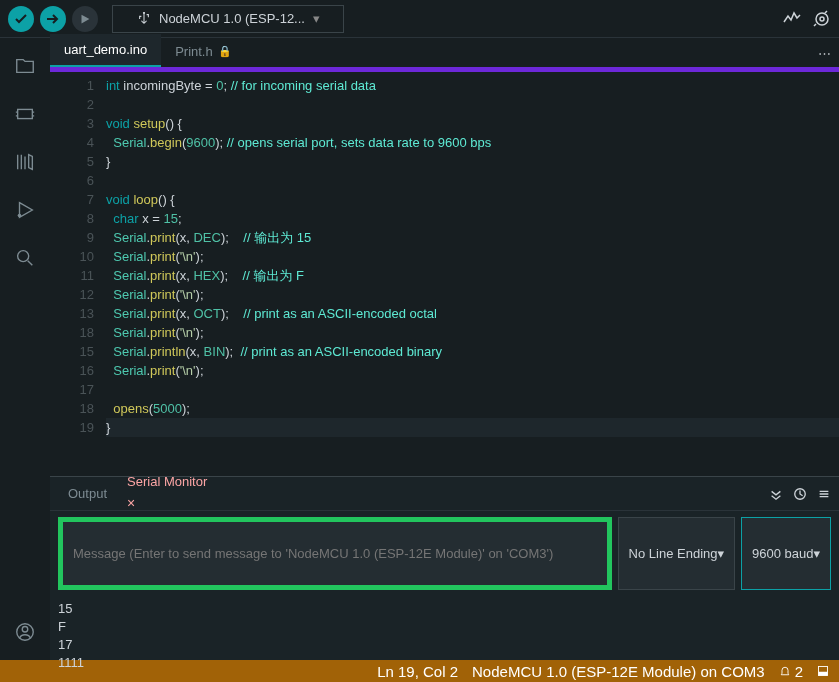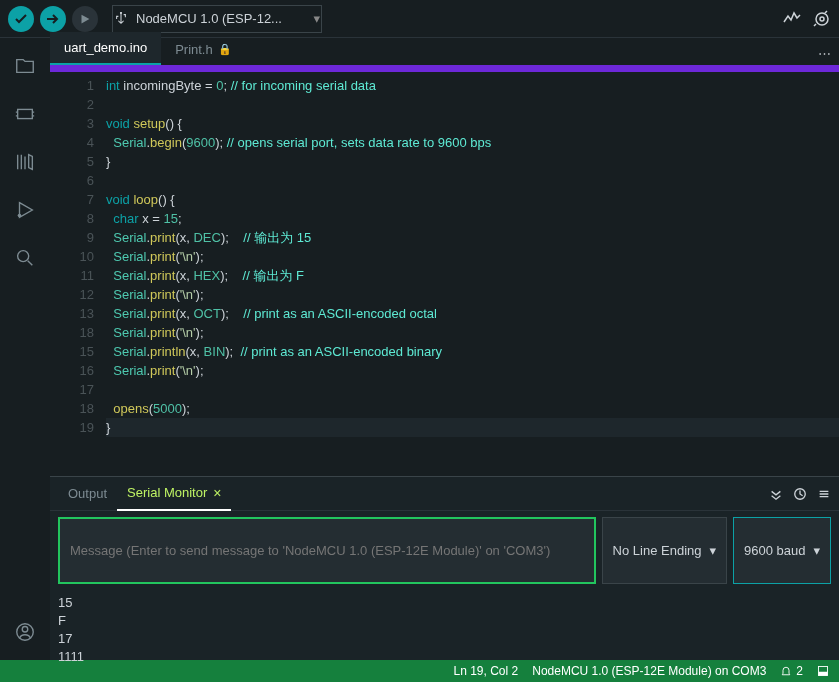--- a/index.html
+++ b/index.html
@@ -1,59 +1,59 @@
 <!DOCTYPE html>
 <html><head>
 <meta charset="utf-8">
 <style>
 * { margin:0; padding:0; box-sizing:border-box; font-family:'Segoe UI',sans-serif; }
 body { background:#171e21; color:#cdd3d8; width:839px; height:682px; overflow:hidden; font-size:13px; }
 .top-bar { display:flex; align-items:center; height:38px; padding:0 8px; gap:6px; background:#171e21; border-bottom:1px solid #2a3339; }
 .icon-btn { width:26px; height:26px; border-radius:50%; display:flex; align-items:center; justify-content:center; cursor:pointer; }
 .icon-btn.teal { background:#0ca1a6; }
 .icon-btn.dark { background:#2a3339; }
-.board-select { display:flex; align-items:center; gap:8px; background:#171e21; border:1px solid #3a4449; padding:4px 1px; height:28px; cursor:pointer; margin-left:8px; min-width:210px; }
+.board-select { display:flex; align-items:center; gap:8px; background:#171e21; border:1px solid #3a4449; padding:4px 24px; height:28px; cursor:pointer; margin-left:8px; min-width:210px; }
 .board-select span.label { color:#cdd3d8; font-size:13px; white-space:nowrap; overflow:hidden; }
 .board-select .caret { margin-left:auto; color:#888; }
 .spacer { flex:1; }
 .top-right { display:flex; gap:12px; color:#cdd3d8; }
 .body-row { display:flex; height:calc(100% - 38px - 22px); }
 .sidebar { width:50px; background:#171e21; display:flex; flex-direction:column; align-items:center; padding-top:16px; gap:24px; }
 .sidebar-icon { width:24px; height:24px; color:#7d8b92; cursor:pointer; display:flex; align-items:center; justify-content:center; }
 .sidebar-bottom { margin-top:auto; margin-bottom:16px; }
 .main { flex:1; display:flex; flex-direction:column; }
-.tabs { display:flex; background:#171e21; height:34px; border-bottom:7px solid #6d28d9; align-items:flex-end; position:relative; }
+.tabs { display:flex; background:#171e21; height:34px; border-bottom:5px solid #6d28d9; align-items:flex-end; position:relative; }
 .tab { padding:8px 14px; font-size:13px; color:#7d8b92; cursor:pointer; display:flex; align-items:center; gap:6px; }
 .tab.active { color:#fff; border-bottom:2px solid #0ca1a6; background:#1e272c; }
 .tab-lock { font-size:11px; color:#7d8b92; }
 .tabs-more { position:absolute; right:8px; top:8px; color:#cdd3d8; cursor:pointer; }
 .editor { flex:1; display:flex; background:#171e21; font-family:Consolas,monospace; font-size:13px; overflow:auto; }
 .gutter { width:56px; text-align:right; padding:4px 12px; color:#4a5357; background:#171e21; }
 .gutter div { height:19px; line-height:19px; }
 .code { flex:1; padding:4px 0; }
 .code-line { height:19px; line-height:19px; white-space:pre; }
 .code-line.current { background:#1e272c; }
 .kw { color:#0ca1a6; }
 .func { color:#d0c85a; }
 .str { color:#b5cea8; }
 .num { color:#4fc1a6; }
 .comment { color:#5eead4; }
 .ident { color:#cdd3d8; }
 .obj { color:#4ec9b0; }
 .bottom-panel { background:#1a2327; border-top:1px solid #3a4449; display:flex; flex-direction:column; height:184px; }
 .panel-tabs { display:flex; align-items:center; height:34px; padding:0 8px; border-bottom:1px solid #2a3339; }
 .panel-tab { padding:8px 10px; color:#7d8b92; cursor:pointer; font-size:13px; display:flex; align-items:flex-start; gap:6px; }
-.panel-tab.active { color:#bef264; border-bottom:2px solid #fff; }
+.panel-tab.active { color:#fca5a5; border-bottom:2px solid #fff;flex-direction:column; }
 .panel-tabs-right { margin-left:auto; display:flex; gap:10px; color:#cdd3d8; }
 .panel-controls { display:flex; gap:6px; padding:6px 8px; }
-.msg-input { flex:1; background:#242d32; border:2px solid #22c55e; color:#7d8b92; padding:24px 10px; font-size:13px; outline:none; }
-.dropdown { background:#242d32; border:1px solid #3a4449; color:#cdd3d8; padding:16px 10px; font-size:13px; cursor:pointer; display:flex; align-items:center; gap:8px; }
+.msg-input { flex:1; background:#242d32; border:5px solid #22c55e; color:#7d8b92; padding:24px 10px; font-size:13px; outline:none; }
+.dropdown { background:#242d32; border:1px solid #3a4449; color:#cdd3d8; padding:16px 10px; font-size:13px; cursor:pointer; display:flex; align-items:center; }
 .dropdown.active { border-color:#0ca1a6; }
 .monitor-output { flex:1; padding:4px 8px; font-family:Consolas,monospace; font-size:13px; color:#cdd3d8; line-height:18px; }
-.status-bar { height:22px; background:#15803d; display:flex; align-items:center; padding:0 10px; color:#fff; font-size:12px; }
+.status-bar { height:22px; background:#a16207; display:flex; align-items:center; padding:0 10px; color:#fff; font-size:15px; }
 .status-right { margin-left:auto; display:flex; gap:14px; align-items:center; }
 .close-x { font-size:14px; }
 svg { display:block; }
 </style>
 </head>
 <body>
 
 <div class="top-bar">
   <div class="icon-btn teal">
     <svg width="16" height="16" viewBox="0 0 16 16">

